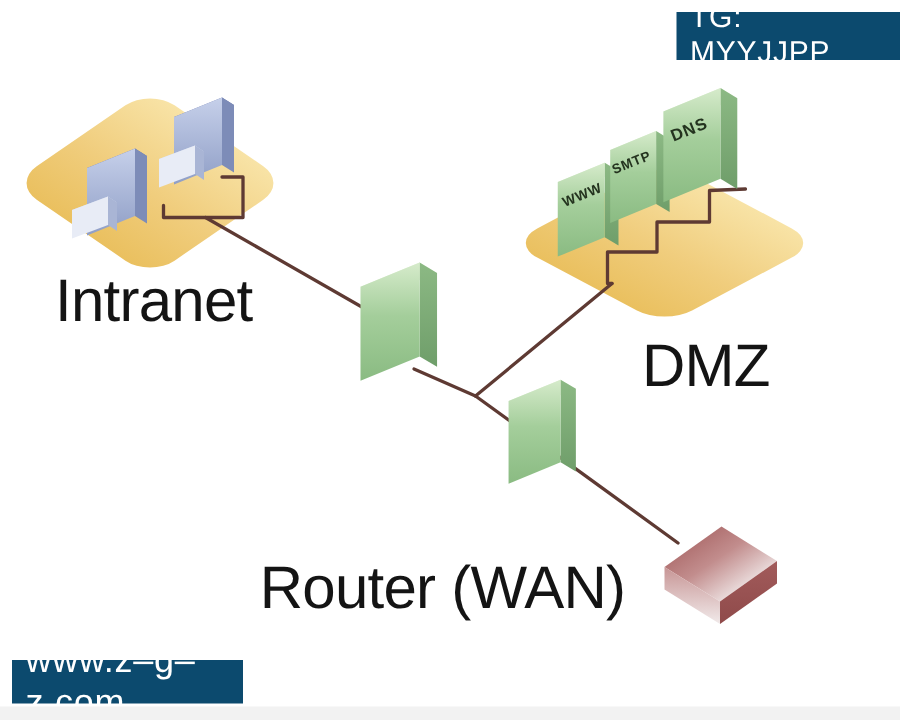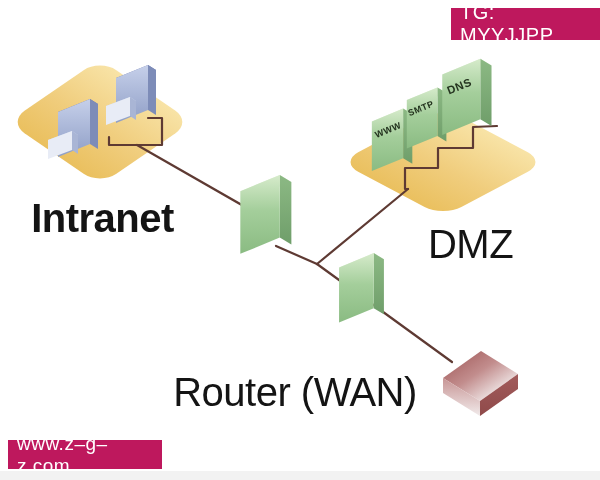--- a/index.html
+++ b/index.html
@@ -6,21 +6,21 @@
   .stage{
     position:relative;width:600px;height:480px;background:#ffffff;
     font-family:"Liberation Sans",sans-serif;overflow:hidden;
   }
   .stage svg{position:absolute;left:0;top:0;}
   .label{
     position:absolute;color:#141414;font-size:40px;letter-spacing:-0.5px;
     text-align:center;line-height:1.0;white-space:nowrap;
   }
   .watermark{
-    position:absolute;background:#be185d;color:#ffffff;font-size:20px;
+    position:absolute;background:#0c4a6e;color:#ffffff;font-size:20px;
     display:flex;align-items:center;padding:5px 9px;box-sizing:border-box;
     letter-spacing:0.5px;
   }
   .srv{font-size:10px;font-weight:bold;fill:#24331f;letter-spacing:0.6px;}
   .bottom-strip{position:absolute;left:0;right:0;bottom:0;height:9px;background:#f2f2f2;}
 </style>
 </head>
 <body>
 
 <div class="stage">
@@ -125,21 +125,21 @@
       <use href="#serverbox"></use>
     </g>
 
     <g>
       <polygon points="443,378 481,351 518,374 480,401" fill="url(#rTop)"></polygon>
       <polygon points="443,378 480,401 480,416 443,393" fill="url(#rFront)"></polygon>
       <polygon points="480,401 518,374 518,389 480,416" fill="url(#rSide)"></polygon>
     </g>
   </svg>
 
-  <div class="label" style="left:10px;top:198px;width:185px;font-weight:bold;">Intranet</div>
+  <div class="label" style="left:10px;top:181px;width:185px;">Intranet</div>
   <div class="label" style="left:408px;top:224px;width:125px;">DMZ</div>
   <div class="label" style="left:150px;top:372px;width:290px;">Router (WAN)</div>
 
   <div class="watermark" style="left:451px;top:8px;width:149px;height:32px;">TG: MYYJJPP</div>
-  <div class="watermark" style="left:8px;top:440px;width:154px;height:29px;font-size:19px;">www.z–g–z.com</div>
+  <div class="watermark" style="left:8px;top:440px;width:154px;height:29px;font-size:24px;">www.z–g–z.com</div>
 
   <div class="bottom-strip"></div>
 </div>
 
 </body></html>

